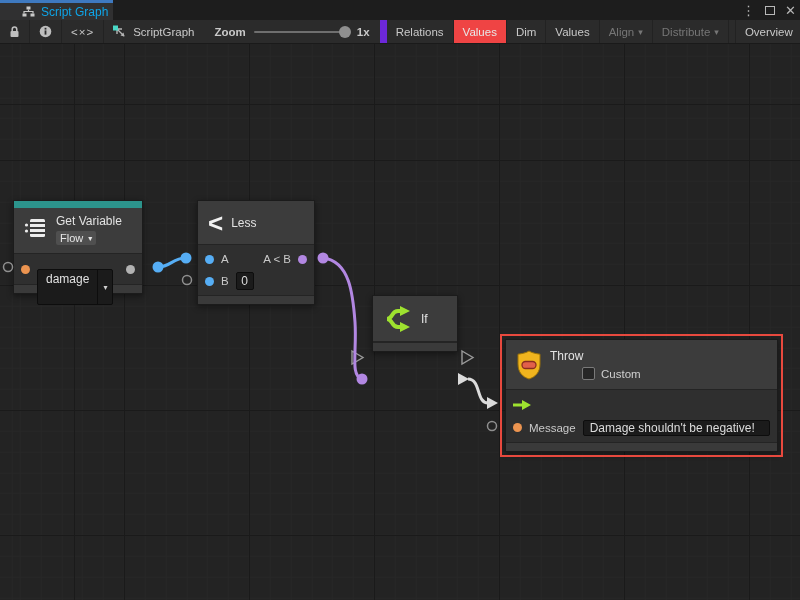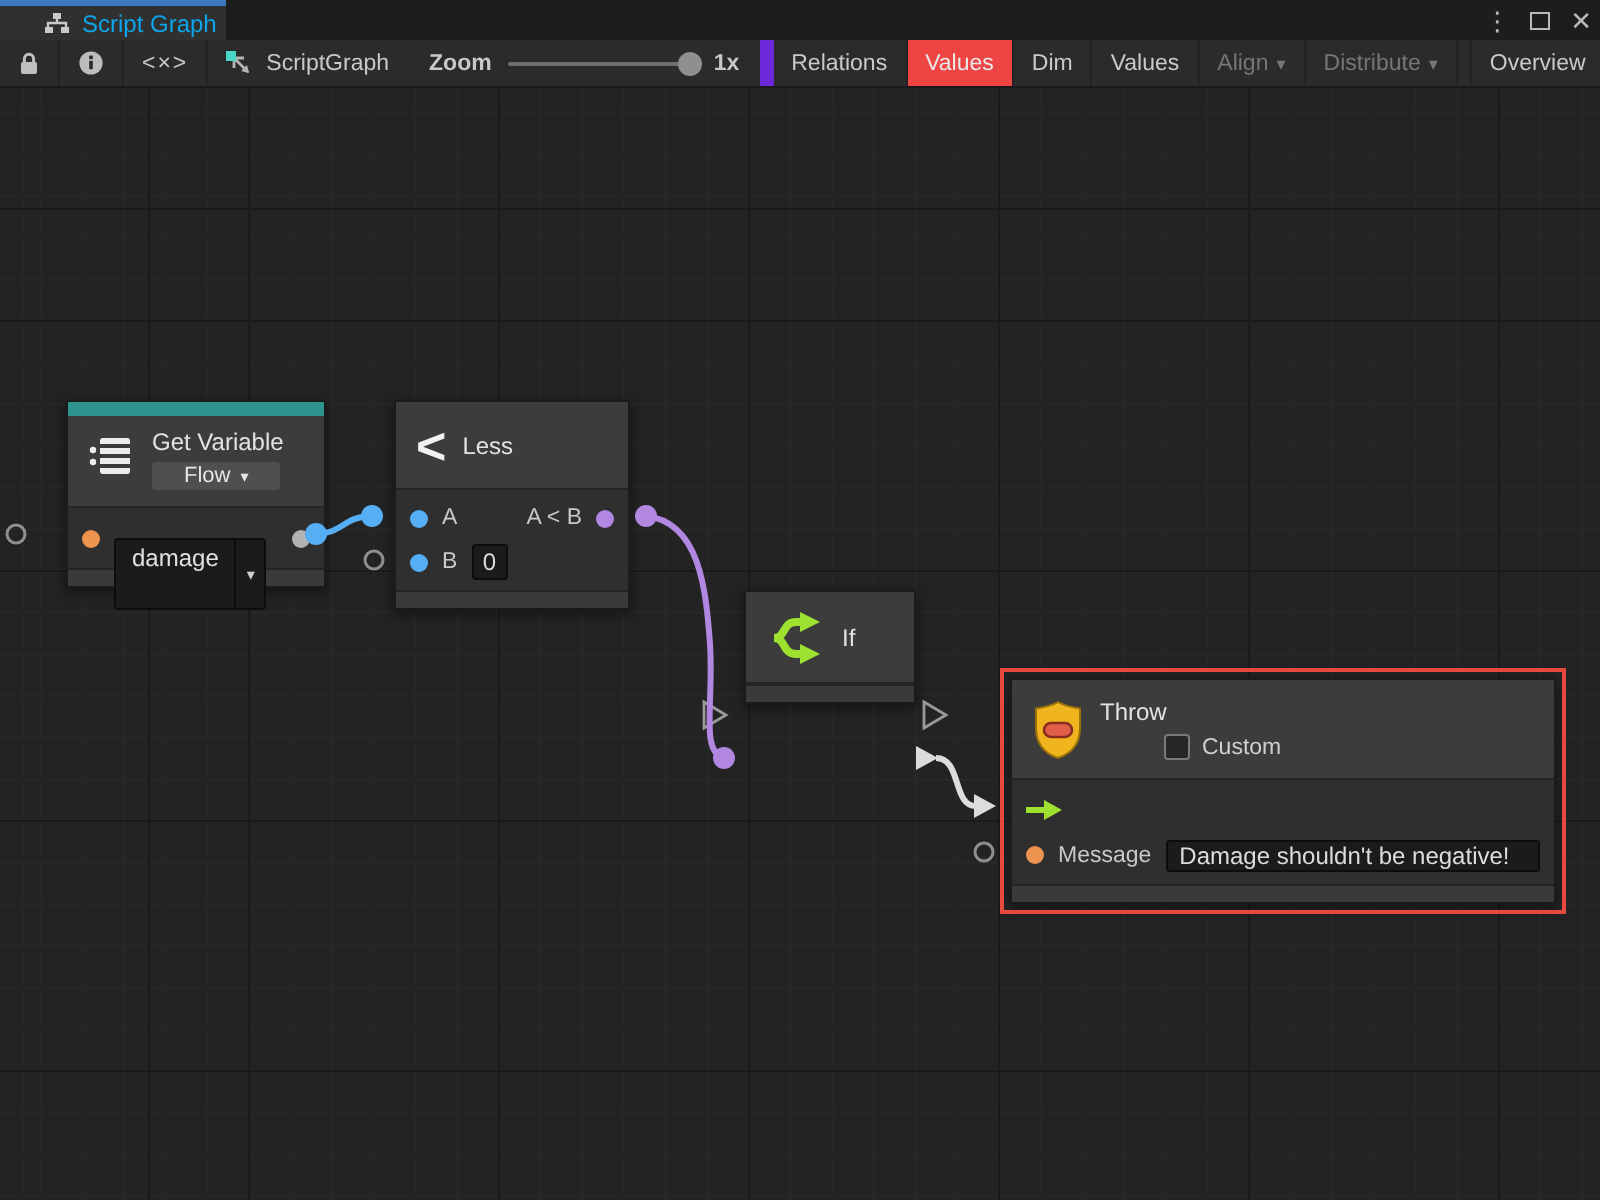--- a/index.html
+++ b/index.html
@@ -54,21 +54,21 @@
   .dot.blue   { background:#56aef5; }
   .dot.purple { background:#b287e2; }
   .dot.gray   { background:#b2b2b2; }
   .fieldbox { background:#1b1b1b; border:1px solid #0d0d0d; border-radius:2px; color:#dcdcdc;
     font-size:12px; font-family:"Liberation Sans",sans-serif; padding:1px 6px; }
   input.fieldbox { outline:none; }
   .ddown { display:flex; align-items:stretch; background:#1b1b1b; border:1px solid #0d0d0d; border-radius:2px; height:36px;margin-top:36px; }
   .ddown .dtext { padding:2px 8px; font-size:12px; color:#e0e0e0; }
   .ddown .dsep { width:1px; background:#0d0d0d; }
   .ddown .darrow { display:flex; align-items:center; padding:0 5px; font-size:8px; color:#cfcfcf; }
-  .minibtn { background:#4f4f4f; border-radius:2px; padding:1px 16px; font-size:11px; color:#e6e6e6;
+  .minibtn { background:#4f4f4f; border-radius:2px; padding:1px 4px; font-size:11px; color:#e6e6e6;
     display:inline-flex; align-items:center; gap:5px; width:max-content; }
   .minibtn .caret { font-size:8px; }
   .tealbar { height:7px; background:#2c948c; }
   .lessglyph { font-size:26px; font-weight:bold; color:#f2f2f2; line-height:1; }
   .checkbox { width:13px; height:13px; background:#262626; border:1px solid #7a7a7a; border-radius:2px; }
   .selected { outline:2.5px solid #e8493e; outline-offset:3px; }
   .arrowicon { flex:0 0 auto; display:inline-flex; }
   svg { display:block; }
   .overlay { position:absolute; left:0; top:0; width:800px; height:600px; pointer-events:none; }
 </style>
@@ -163,21 +163,21 @@
   <div class="tbtn" style="border-left:1px solid #222;">
     <span>Overview</span>
   </div>
   <div class="tbtn">
     <span>Full Screen</span>
   </div>
 </div>
 
 <div class="canvas"></div>
 
-<div class="node" style="left:33px; top:200px; width:130px;text-align:right;">
+<div class="node" style="left:13px; top:200px; width:130px;text-align:right;">
   <div class="tealbar"></div>
   <div class="nhead" style="height:46px; align-items:flex-start; padding-top:6px;">
     <span class="arrowicon" style="margin-top:3px;">
       <svg width="24" height="22" viewBox="0 0 24 22">
         <rect x="6" y="2" width="15" height="18" rx="1.5" fill="#ececec"></rect>
         <rect x="4" y="5" width="17" height="2" fill="#3c3c3c"></rect>
         <rect x="4" y="10" width="17" height="2" fill="#3c3c3c"></rect>
         <rect x="4" y="15" width="17" height="2" fill="#3c3c3c"></rect>
         <circle cx="2.5" cy="8" r="1.6" fill="#ececec"></circle>
         <circle cx="2.5" cy="14" r="1.6" fill="#ececec"></circle>

